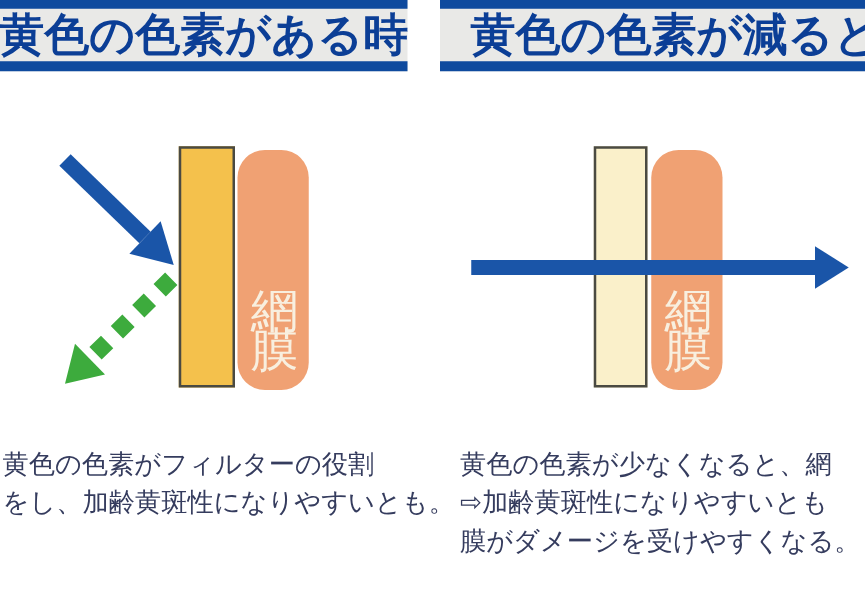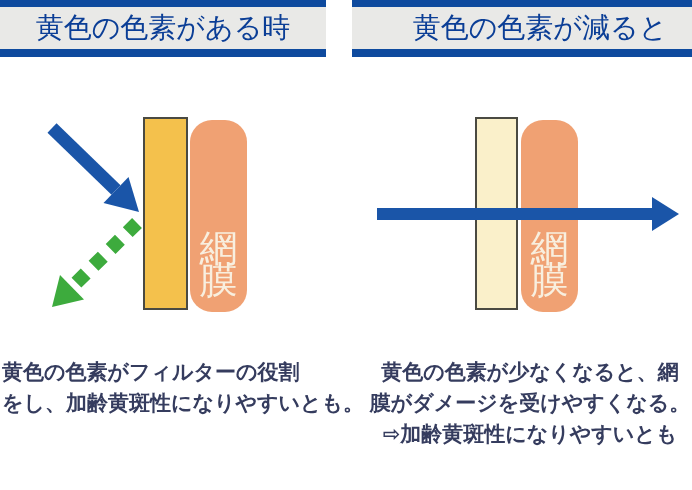--- a/index.html
+++ b/index.html
@@ -24,21 +24,21 @@
   }
   
   .panel-header{
     position:absolute;top:0;height:57px;box-sizing:border-box;
     background:var(--header_bg);
     border-top:7px solid var(--accent_blue);
     border-bottom:8px solid var(--accent_blue);
     display:flex;align-items:center;justify-content:center;
   }
   .panel-header .title{
-    font-size:28px;font-weight:normal;color:var(--header_text);
+    font-size:36px;font-weight:bold;color:var(--header_text);
     letter-spacing:0px;white-space:nowrap;
   }
   .header-left{left:0;width:326px;}
   .header-right{left:352px;width:376px;align-items:center;}
   
   .filter-bar{
     position:absolute;box-sizing:border-box;
     border:2px solid var(--bar_border);
   }
   .filter-bar.yellow{left:143px;top:117px;width:45px;height:193px;background:var(--filter_yellow);}
@@ -57,25 +57,25 @@
   }
   
   svg.arrows{position:absolute;left:0;top:80px;width:692px;height:280px;pointer-events:none;}
   .blue-shaft{stroke:var(--arrow_blue);fill:none;}
   .blue-fill{fill:var(--arrow_blue);stroke:none;}
   .green-shaft{stroke:var(--arrow_green);fill:none;}
   .green-fill{fill:var(--arrow_green);stroke:none;}
   
   .caption{
     position:absolute;margin:0;top:356px;
-    font-size:21px;font-weight:bold;color:var(--caption_text);
+    font-size:21px;font-weight:normal;color:var(--caption_text);
     line-height:31px;letter-spacing:0;
   }
   .caption-left{left:2px;width:346px;}
-  .caption-right{left:368px;width:324px;text-align:center;}
+  .caption-right{left:368px;width:324px;}
   .caption .line{display:block;white-space:nowrap;}
 </style>
 </head>
 <body>
 
 <div class="stage">
 
   <header class="panel-header header-left">
     <span class="title">黄色の色素がある時</span>
   </header>
@@ -110,17 +110,17 @@
       <polygon class="blue-fill" points="679,214 652,197 652,231"></polygon>
     </g>
   </svg>
 
   <p class="caption caption-left">
     <span class="line">黄色の色素がフィルターの役割</span>
     <span class="line">をし、加齢黄斑性になりやすいとも。</span>
   </p>
   <p class="caption caption-right">
     <span class="line">黄色の色素が少なくなると、網</span>
+    <span class="line">⇨加齢黄斑性になりやすいとも</span>
     <span class="line">膜がダメージを受けやすくなる。</span>
-    <span class="line">⇨加齢黄斑性になりやすいとも</span>
   </p>
 
 </div>
 
 </body></html>

